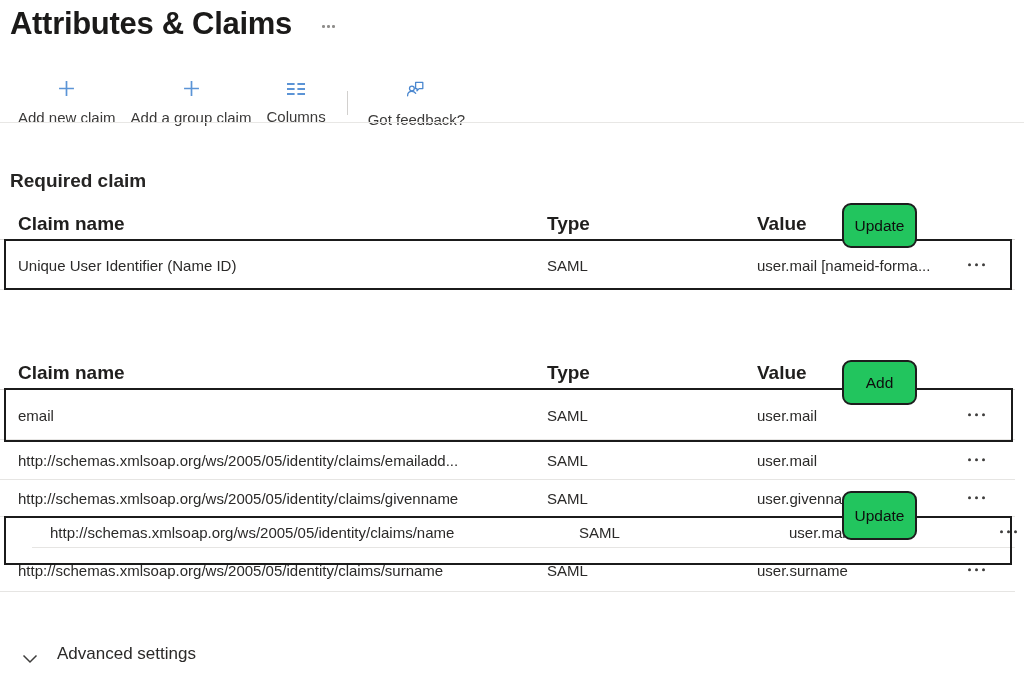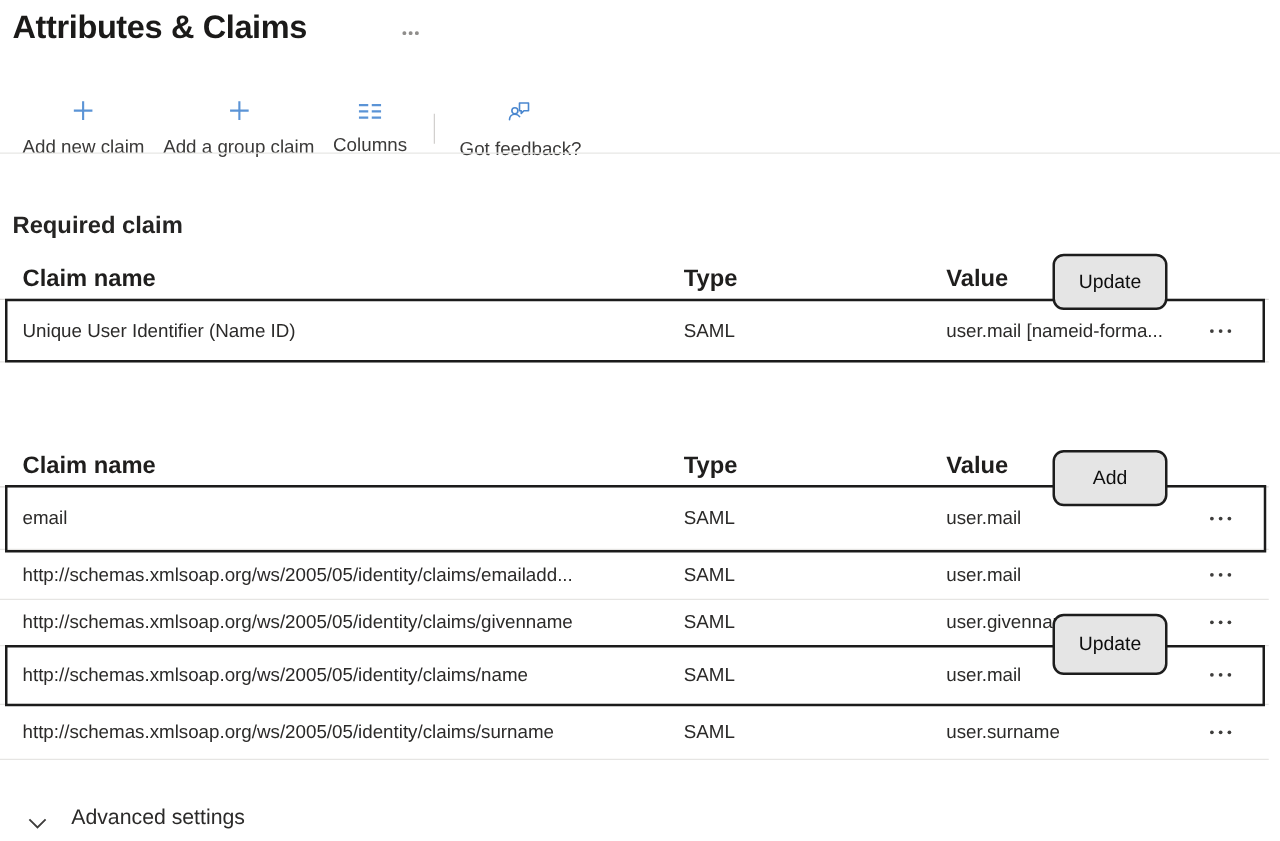--- a/index.html
+++ b/index.html
@@ -5,21 +5,21 @@
   * { margin:0; padding:0; box-sizing:border-box; }
   html,body { background:#ffffff; }
   .page {
     position:relative; width:1024px; height:673px; background:#ffffff;
     font-family:"Liberation Sans","DejaVu Sans",sans-serif; color:#252423; overflow:hidden;
   }
 
   
   .page-title {
     position:absolute; top:6px; left:10px;
-    font-size:26px; font-weight:700; color:#1b1a19; letter-spacing:-0.3px;
+    font-size:31px; font-weight:700; color:#1b1a19; letter-spacing:-0.3px;
   }
   .title-dots {
     position:absolute; left:320px; top:23px; display:flex; gap:2.5px;
     background:none; border:none; cursor:pointer; padding:2px;
   }
   .title-dots i { width:2.6px; height:2.6px; border-radius:50%; background:#8f8d8b; display:block; }
 
   
   .toolbar { position:absolute; top:88px; left:18px; height:30px; display:flex; align-items:center; }
   .tb-btn {
@@ -56,38 +56,38 @@
     position:absolute; left:966px; top:50%; transform:translateY(-50%);
     display:flex; gap:3.5px; background:none; border:none; cursor:pointer; padding:4px 2px;
   }
   .row-dots i { width:3.4px; height:3.4px; border-radius:50%; background:#3e3d3c; display:block; }
 
   
   #req-row-0 { height:50px; }
   #add-row-0 { height:50px; }
   #add-row-1 { height:40px; }
   #add-row-2 { height:37px;padding-left:23px; }
-  #add-row-3 { height:47px; }
+  #add-row-3 { height:31px;margin-left:32px; }
   #add-row-4 { height:44px; }
 
   
   .advanced {
     position:absolute; top:644px; left:22px; display:flex; align-items:flex-end; gap:19px;
     background:none; border:none; cursor:pointer;
     font-family:inherit; font-size:17px; color:#2b2a29;
   }
 
   
   .ann-box { position:absolute; border:2px solid #1b1b1b; background:transparent; pointer-events:none; z-index:5; }
   #box-required { left:4px;  top:239px; width:1008px; height:51px; }
   #box-email    { left:4px;  top:388px; width:1009px; height:54px; }
   #box-name     { left:4px;  top:516px; width:1008px; height:49px; }
 
   .callout {
-    position:absolute; width:92px; background:#e5e5e5; border:2.5px solid #1d1d1d;
+    position:absolute; width:75px; background:#22c55e; border:2.5px solid #1d1d1d;
     border-radius:9px; display:flex; align-items:center; justify-content:center;
     font-size:15.5px; color:#0e0e0e; pointer-events:none; z-index:6;
   }
   #co-update-required { left:842px; top:203px; height:45px; }
   #co-add-email       { left:842px; top:360px; height:45px; }
   #co-update-name     { left:842px; top:491px; height:49px; }
 </style>
 </head>
 <body>
 

